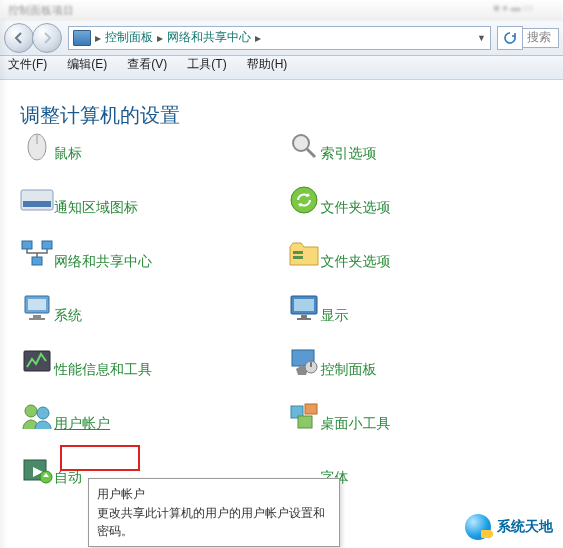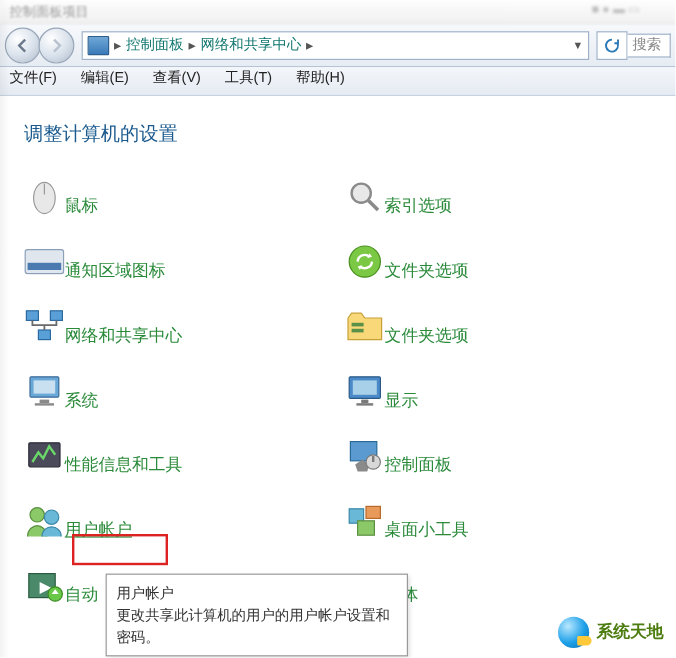--- a/index.html
+++ b/index.html
@@ -14,30 +14,30 @@
 .addr{flex:1;height:24px;background:#fff;border:1px solid #9fb2c9;margin:0 6px;display:flex;align-items:center;font-size:12px;padding:0 4px;gap:4px}
 .addr .ic{width:18px;height:16px;background:linear-gradient(#6fa8d8,#3a7ab8);border:1px solid #2d5f8f;border-radius:1px}
 .addr .sep{color:#555}
 .addr .crumb{color:#0f766e}
 .addr .dd{color:#555;font-size:9px}
 .refresh{width:26px;height:24px;border:1px solid #9fb2c9;background:#fff;display:flex;align-items:center;justify-content:center;color:#3a7ab8;font-size:14px}
 .search{width:36px;height:20px;border:1px solid #9fb2c9;border-left:none;background:#fff;font-size:12px;color:#888;display:flex;align-items:center;padding:0 4px}
 .menubar{height:24px;background:linear-gradient(#f3f6fa,#e5ebf3);border-bottom:1px solid #c7d2e0;display:flex;align-items:flex-start;gap:20px;padding:0 8px;font-size:12px;color:#222}
 .menubar span{cursor:default}
 .content{padding:22px 20px 0 20px}
-.heading{font-size:16px;color:#1a5a8e;margin-bottom:24px}
+.heading{font-size:20px;color:#1a5a8e;}
 .grid{display:grid;grid-template-columns:1fr 1fr;column-gap:10px;row-gap:20px}
 .item{display:flex;align-items:flex-end;height:34px}
 .item .icon{width:34px;height:34px;display:flex;align-items:center;justify-content:center;flex-shrink:0}
 .item .label{font-size:14px;color:#2a8a3a}
 .item.sel .label{text-decoration:underline}
 .selbox{position:absolute;border:2px solid #d22;left:60px;top:445px;width:80px;height:26px;pointer-events:none}
 .tooltip{position:absolute;left:88px;top:478px;width:252px;background:#fff;border:1px solid #9a9a9a;padding:6px 8px;font-size:12px;color:#333;box-shadow:2px 2px 4px rgba(0,0,0,.15);line-height:1.5}
 .tooltip .tt-title{margin-bottom:1px}
-.watermark{position:absolute;right:10px;bottom:8px;display:flex;align-items:center;gap:6px;font-size:14px;color:#4d7c0f;font-weight:bold}
+.watermark{position:absolute;right:10px;bottom:8px;display:flex;align-items:center;gap:6px;font-size:14px;color:#0369a1;font-weight:bold}
 .wm-ball{width:26px;height:26px;border-radius:50%;background:radial-gradient(circle at 32% 30%,#b9e8ff,#1ea0e8 55%,#0a6bb0);position:relative}
 .wm-ball:after{content:"";position:absolute;right:-2px;bottom:2px;width:12px;height:8px;background:#ffc93a;border-radius:2px 6px 6px 2px}
 .left-edge{position:absolute;left:0;top:0;width:8px;height:100%;background:linear-gradient(90deg,rgba(0,0,0,.05),transparent)}
 
 svg{display:block}
 </style>
 </head>
 <body>
 
 <div class="left-edge"></div>

